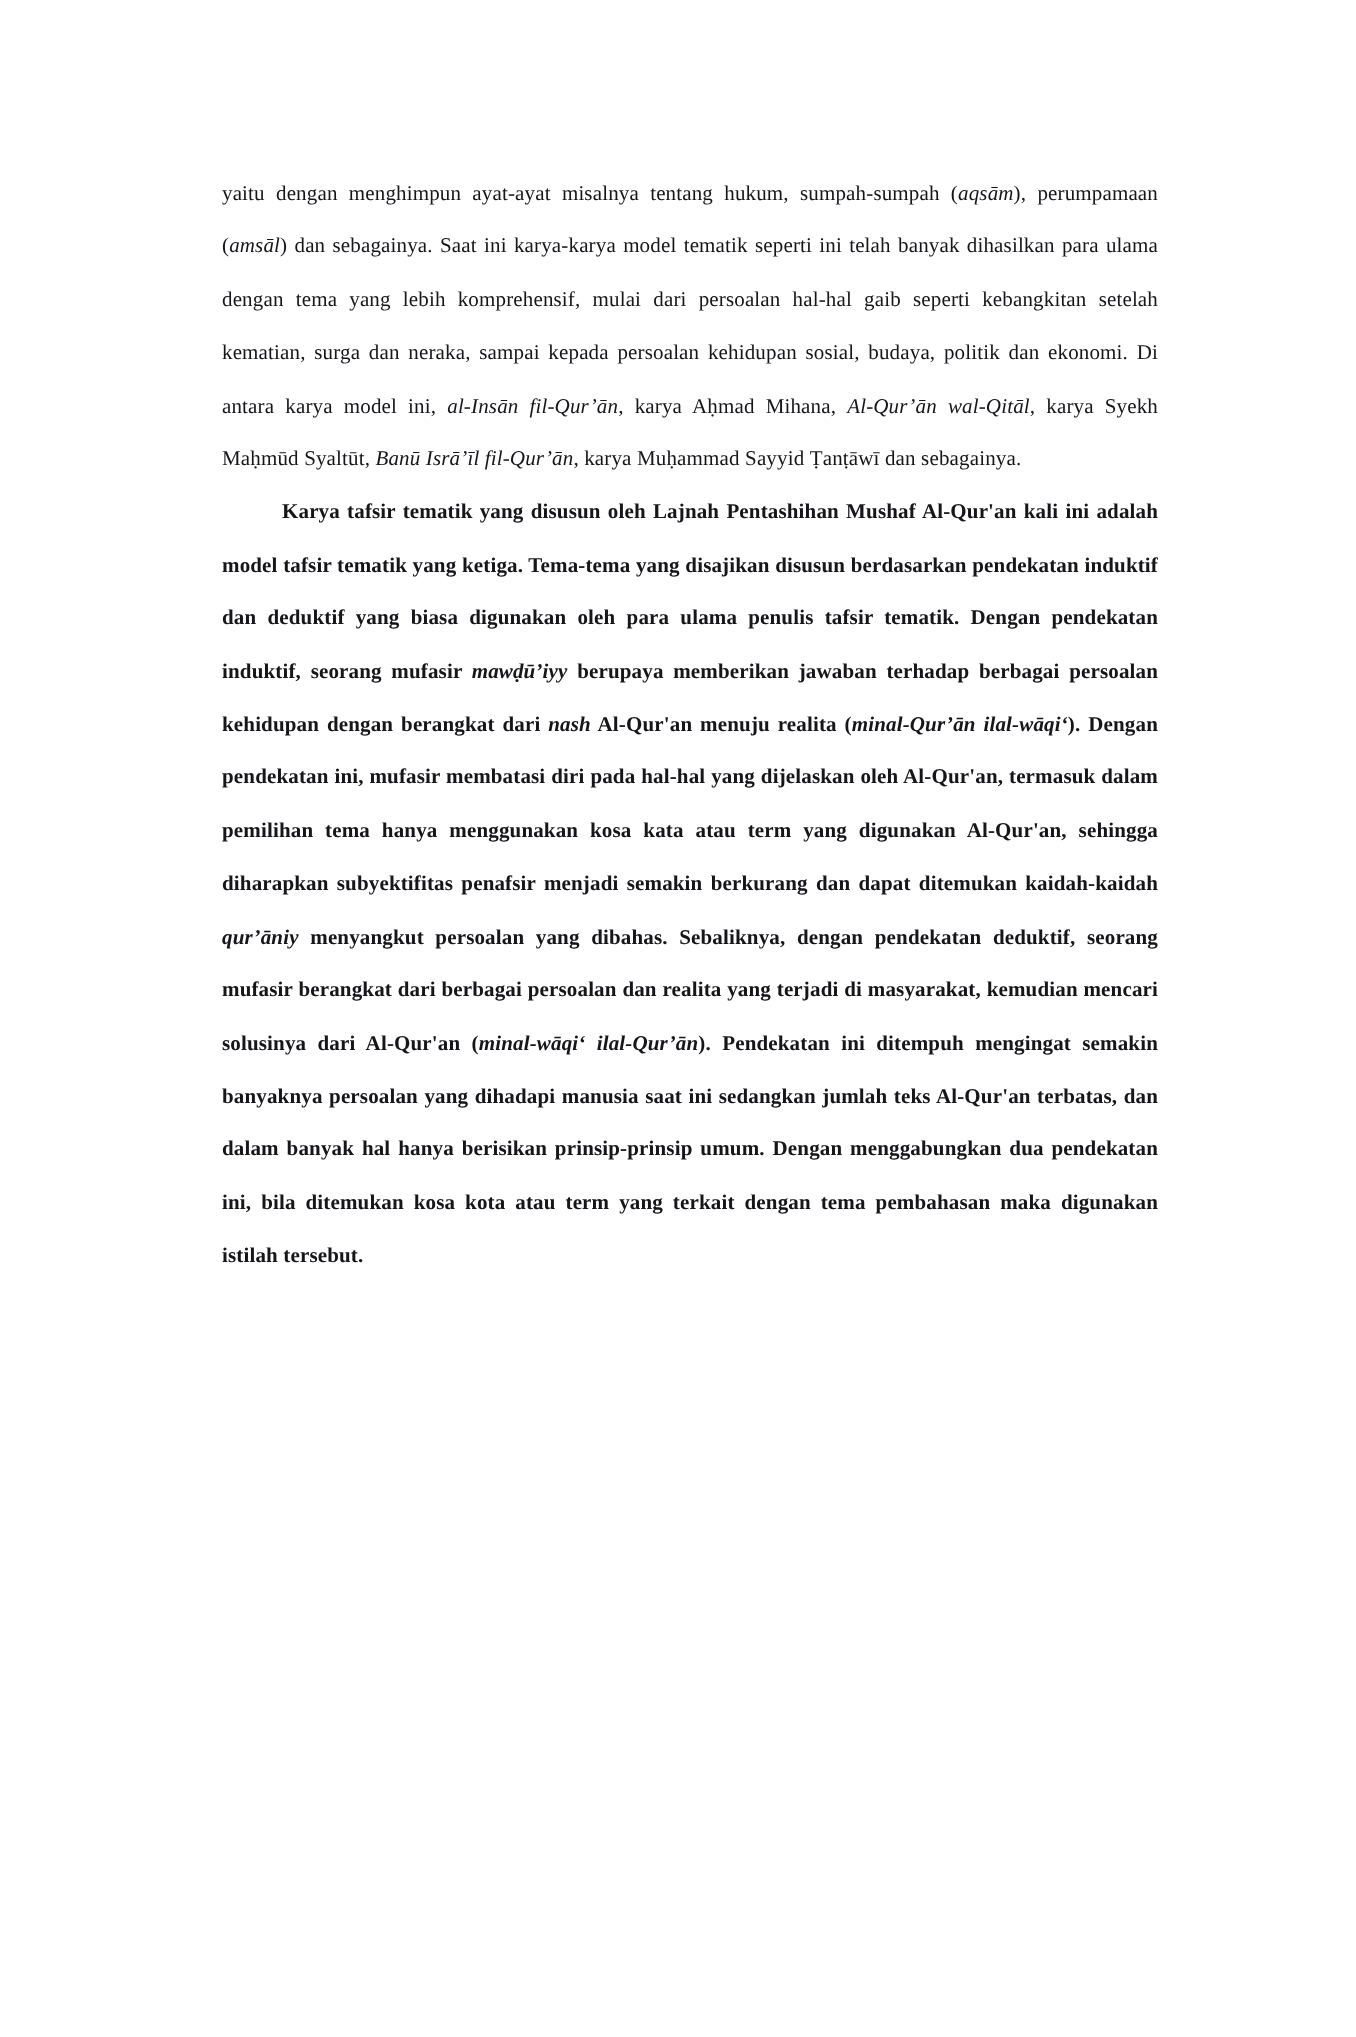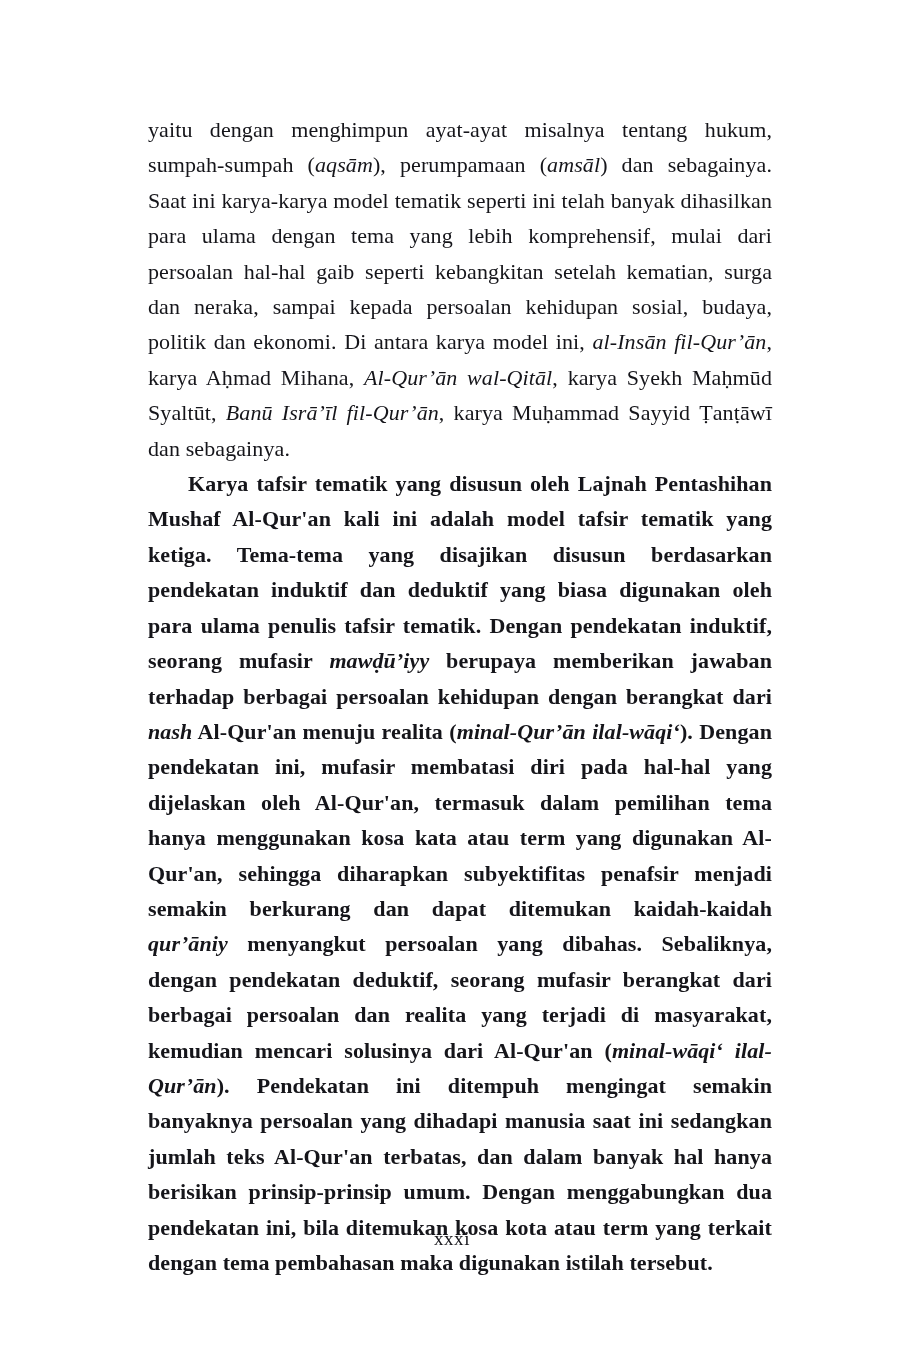--- a/index.html
+++ b/index.html
@@ -18,21 +18,21 @@
   .page {
     position: absolute;
     left: 0;
     top: 0;
     width: 904px;
     height: 1358px;
     box-sizing: border-box;
     padding: 112px 132px 60px 148px;
   }
   .body-text {
-    font-size: 22px;
+    font-size: 14px;
     line-height: 35.4px;
     text-align: justify;
     text-justify: inter-word;
     letter-spacing: 0.1px;
     color: #15151a;
   }
   .body-text p {
     margin: 0;
   }
   .body-text p.indent {
@@ -56,14 +56,13 @@
   }
 </style>
 </head>
 <body>
 
 <div class="page">
   <div class="body-text">
     <p class="para">yaitu dengan menghimpun ayat-ayat misalnya tentang hukum, sumpah-sumpah (<i>aqsām</i>), perumpamaan (<i>amsāl</i>) dan sebagainya. Saat ini karya-karya model tematik seperti ini telah banyak dihasilkan para ulama dengan tema yang lebih komprehensif, mulai dari persoalan hal-hal gaib seperti kebangkitan setelah kematian, surga dan neraka, sampai kepada persoalan kehidupan sosial, budaya, politik dan ekonomi. Di antara karya model ini, <i>al-Insān fil-Qur’ān</i>, karya Aḥmad Mihana, <i>Al-Qur’ān wal-Qitāl</i>, karya Syekh Maḥmūd Syaltūt, <i>Banū Isrā’īl fil-Qur’ān</i>, karya Muḥammad Sayyid Ṭanṭāwī dan sebagainya.</p>
     <p class="para indent">Karya tafsir tematik yang disusun oleh Lajnah Pentashihan Mushaf Al-Qur'an kali ini adalah model tafsir tematik yang ketiga. Tema-tema yang disajikan disusun berdasarkan pendekatan induktif dan deduktif yang biasa digunakan oleh para ulama penulis tafsir tematik. Dengan pendekatan induktif, seorang mufasir <i>mawḍū’iyy</i> berupaya memberikan jawaban terhadap berbagai persoalan kehidupan dengan berangkat dari <i>nash</i> Al-Qur'an menuju realita (<i>minal-Qur’ān ilal-wāqi‘</i>). Dengan pendekatan ini, mufasir membatasi diri pada hal-hal yang dijelaskan oleh Al-Qur'an, termasuk dalam pemilihan tema hanya menggunakan kosa kata atau term yang digunakan Al-Qur'an, sehingga diharapkan subyektifitas penafsir menjadi semakin berkurang dan dapat ditemukan kaidah-kaidah <i>qur’āniy</i> menyangkut persoalan yang dibahas. Sebaliknya, dengan pendekatan deduktif, seorang mufasir berangkat dari berbagai persoalan dan realita yang terjadi di masyarakat, kemudian mencari solusinya dari Al-Qur'an (<i>minal-wāqi‘ ilal-Qur’ān</i>). Pendekatan ini ditempuh mengingat semakin banyaknya persoalan yang dihadapi manusia saat ini sedangkan jumlah teks Al-Qur'an terbatas, dan dalam banyak hal hanya berisikan prinsip-prinsip umum. Dengan menggabungkan dua pendekatan ini, bila ditemukan kosa kota atau term yang terkait dengan tema pembahasan maka digunakan istilah tersebut.</p>
   </div>
-  <div class="folio">xxxi</div>
 </div>
 
 </body></html>

